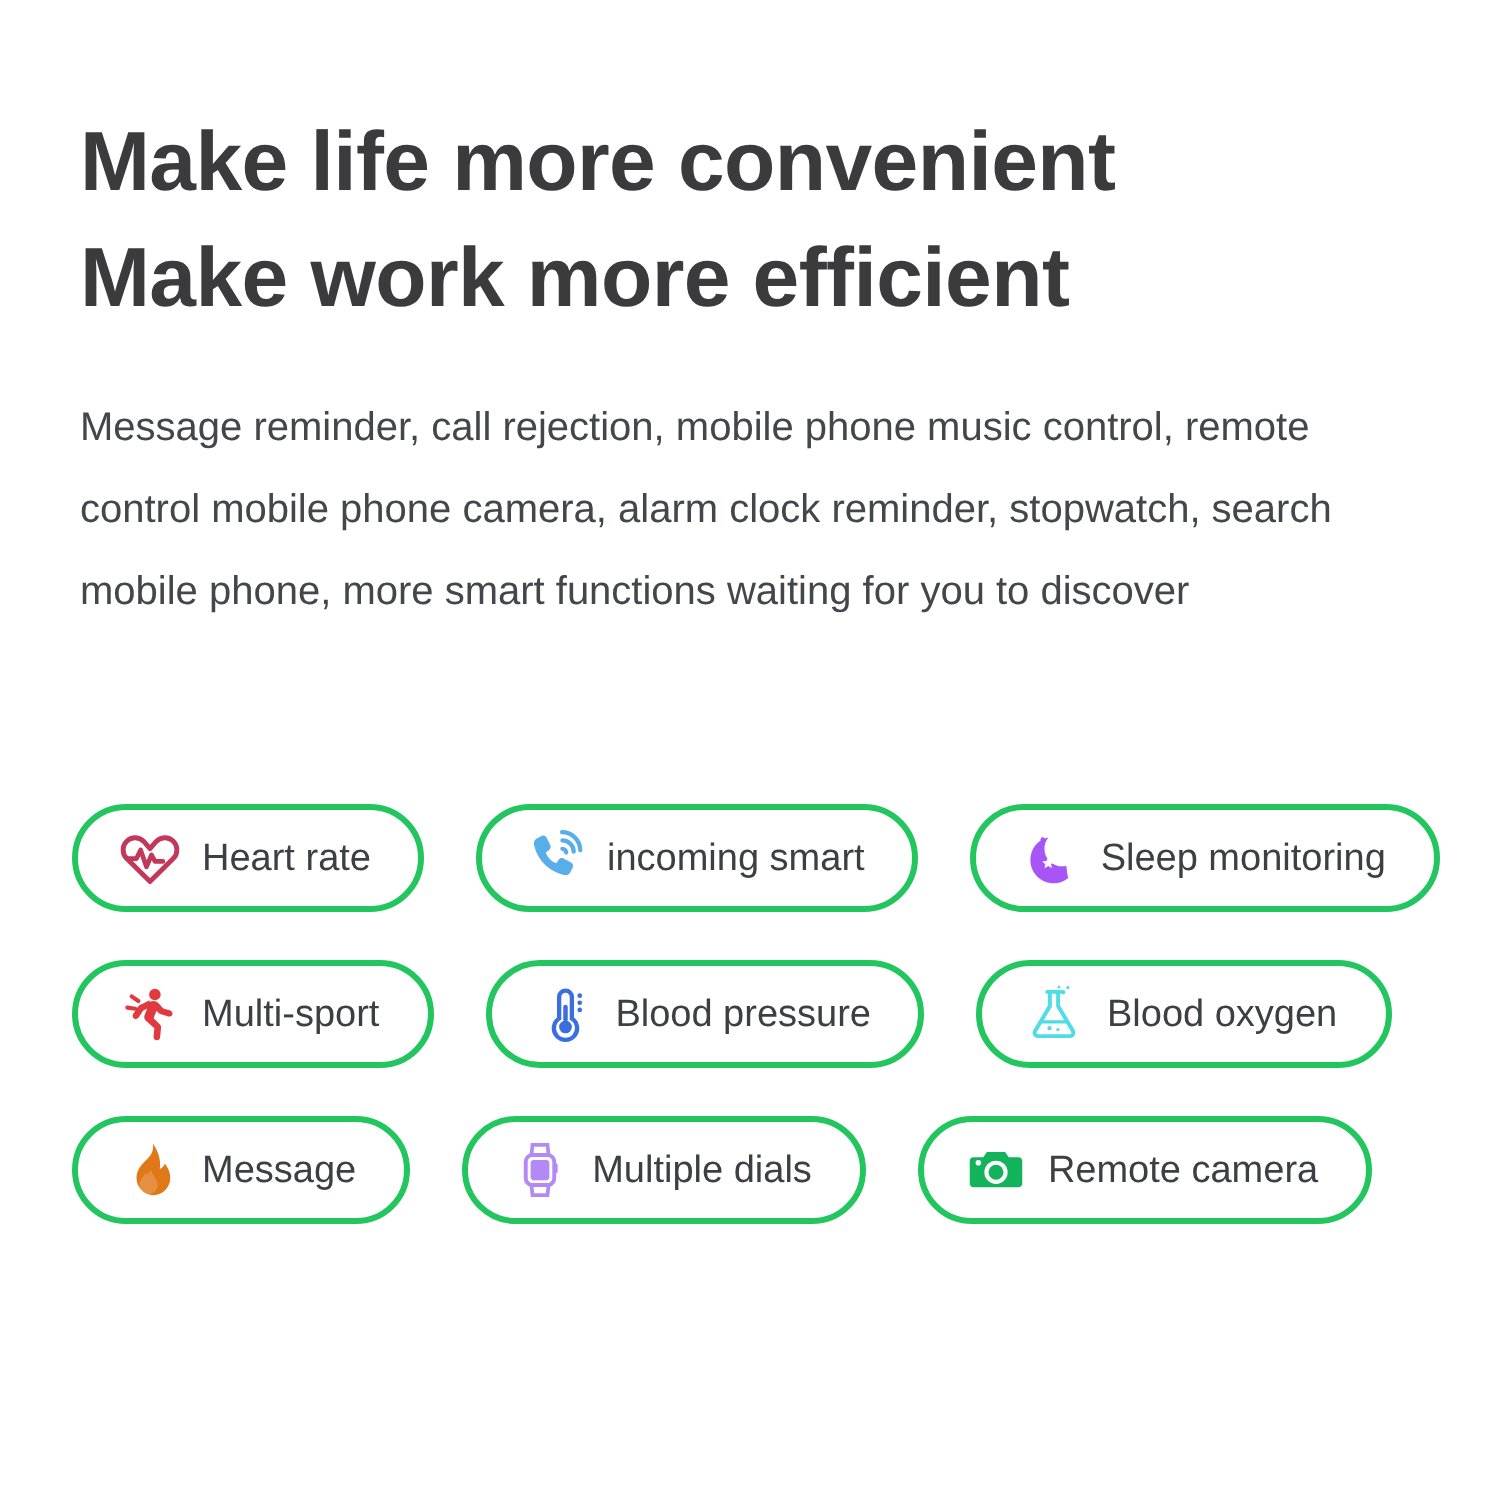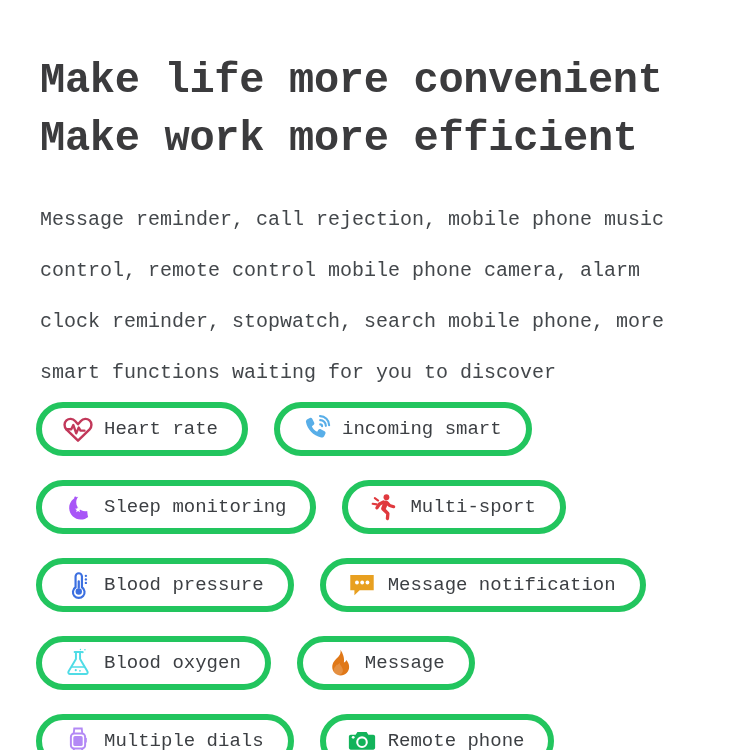--- a/index.html
+++ b/index.html
@@ -12,40 +12,39 @@
     background: #ffffff;
     font-family: "Liberation Sans", sans-serif;
     overflow: hidden;
   }
   .page {
     position: relative;
     width: 750px;
     height: 670px;
     box-sizing: border-box;
     padding: 0 40px;
-    font-family: Liberation Mono, monospace;
   }
   .headline {
     margin: 0;
     padding-top: 52px;
     font-size: 42px;
     line-height: 58px;
     font-weight: 600;
     color: #3b3b3d;
     letter-spacing: -0.3px;
   }
   .headline .hl-line {
     display: block;
     white-space: nowrap;
   }
   .subcopy {
     margin: 0;
     padding-top: 26px;
     font-size: 20px;
-    line-height: 51px;
+    line-height: 41px;
     color: #43474b;
     font-weight: 400;
     max-width: 690px;
   }
   .feature-grid {
     position: absolute;
     left: 36px;
     top: 402px;
     width: 690px;
     display: flex;
@@ -53,21 +52,21 @@
     gap: 24px 26px;
     align-content: flex-start;
   }
   .pill {
     display: flex;
     align-items: center;
     gap: 11px;
     height: 54px;
     box-sizing: border-box;
     padding: 0 24px 0 21px;
-    border: 6px solid #22c55e;
+    border: 3px solid #22c55e;
     border-radius: 28px;
     background: #ffffff;
     white-space: nowrap;
   }
   .pill-label {
     font-size: 19px;
     color: #3c3f43;
     font-weight: 400;
     line-height: 1;
   }
@@ -141,31 +140,20 @@
           <svg viewBox="0 0 32 32" width="30" height="30">
             <path d="M13.4 18.4V6.9a3.4 3.4 0 0 1 6.8 0v11.5a6.2 6.2 0 1 1-6.8 0z" fill="none" stroke="#3b6fe0" stroke-width="2.3"></path>
             <circle cx="16.8" cy="22.9" r="3.4" fill="#3b6fe0"></circle>
             <rect x="15.6" y="11" width="2.4" height="9" rx="1.2" fill="#3b6fe0"></rect>
             <circle cx="24.4" cy="6.2" r="1.25" fill="#3b6fe0"></circle>
             <circle cx="24.4" cy="10" r="1.25" fill="#3b6fe0"></circle>
             <circle cx="24.4" cy="13.8" r="1.25" fill="#3b6fe0"></circle>
           </svg>
         </span>
         <span class="pill-label">Blood pressure</span>
-      </div>
-      <div class="pill">
-        <span class="pill-icon">
-          <svg viewBox="0 0 32 32" width="30" height="30">
-            <path d="M3.5 5.2h25v16.4h-15l-5.6 5.4v-5.4H3.5z" fill="#e8a020"></path>
-            <circle cx="10.6" cy="13.3" r="2.05" fill="#ffffff"></circle>
-            <circle cx="16.2" cy="13.3" r="2.05" fill="#ffffff"></circle>
-            <circle cx="21.8" cy="13.3" r="2.05" fill="#ffffff"></circle>
-          </svg>
-        </span>
-        <span class="pill-label">Message notification</span>
       </div>
       <div class="pill">
         <span class="pill-icon">
           <svg viewBox="0 0 32 32" width="30" height="30">
             <path d="M12.4 4.2h7.2" stroke="#4fdce6" stroke-width="2.1" stroke-linecap="round"></path>
             <path d="M13.8 4.4v7.4L5.9 25.1c-.7 1.2.2 2.7 1.6 2.7h17c1.4 0 2.3-1.5 1.6-2.7l-7.9-13.3V4.4" fill="none" stroke="#4fdce6" stroke-width="2.1" stroke-linejoin="round"></path>
             <path d="M9.6 20.2h12.8" stroke="#4fdce6" stroke-width="1.7" stroke-linecap="round"></path>
             <circle cx="13.6" cy="23.6" r="1.15" fill="#4fdce6"></circle>
             <circle cx="18.1" cy="24.3" r="0.9" fill="#4fdce6"></circle>
             <circle cx="20.9" cy="4.4" r="1.15" fill="#4fdce6"></circle>
@@ -197,17 +185,17 @@
         <span class="pill-label">Multiple dials</span>
       </div>
       <div class="pill">
         <span class="pill-icon">
           <svg viewBox="0 0 32 32" width="30" height="30">
             <path d="M4 9.2h5.2l1.9-2.8h9.8l1.9 2.8H28c1.1 0 2 .9 2 2v12c0 1.1-.9 2-2 2H4c-1.1 0-2-.9-2-2v-12c0-1.1.9-2 2-2z" fill="#12b35a"></path>
             <circle cx="16" cy="17.2" r="5.1" fill="none" stroke="#ffffff" stroke-width="2.2"></circle>
             <circle cx="6.6" cy="12.1" r="1.5" fill="#ffffff"></circle>
           </svg>
         </span>
-        <span class="pill-label">Remote phone</span>
+        <span class="pill-label">Remote camera</span>
       </div>
     </div>
 
 </div>
 
 </body></html>

